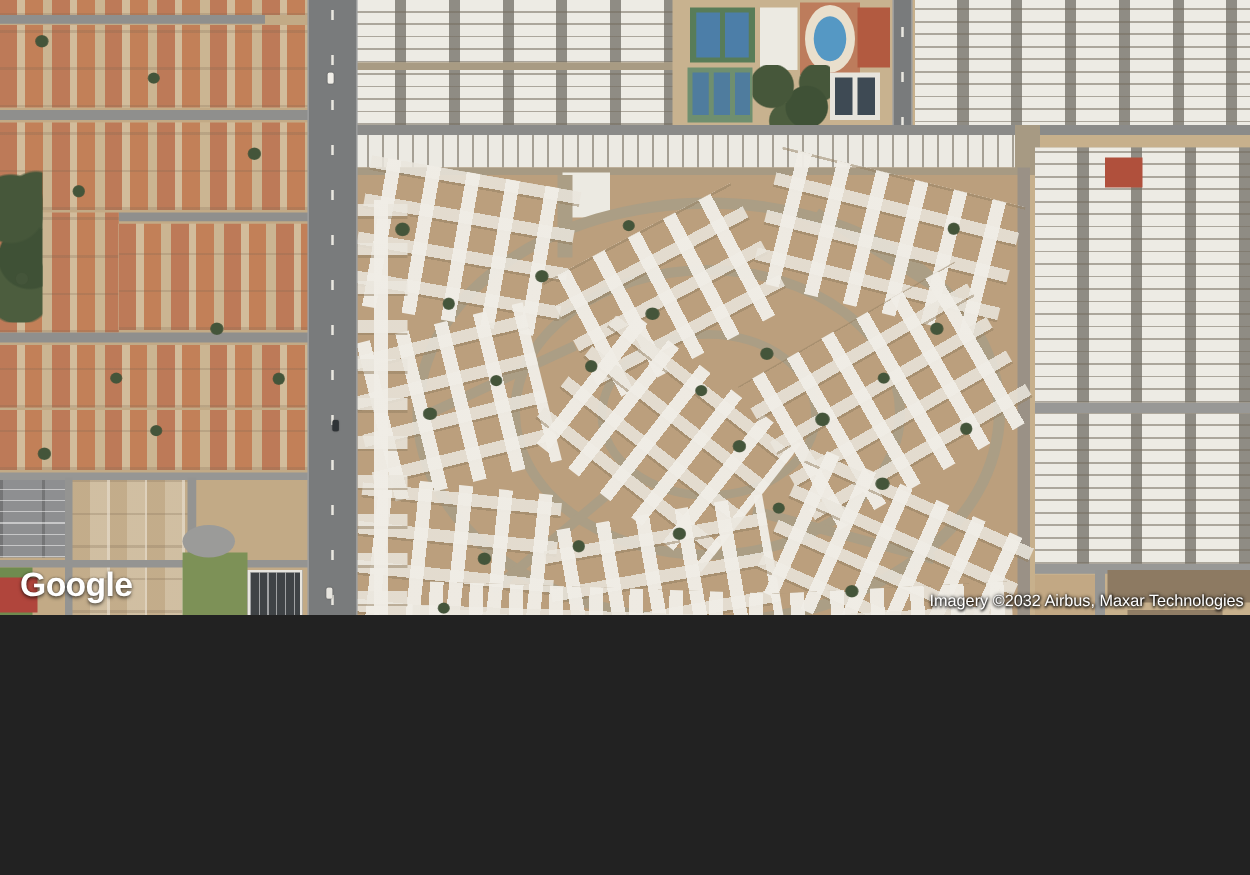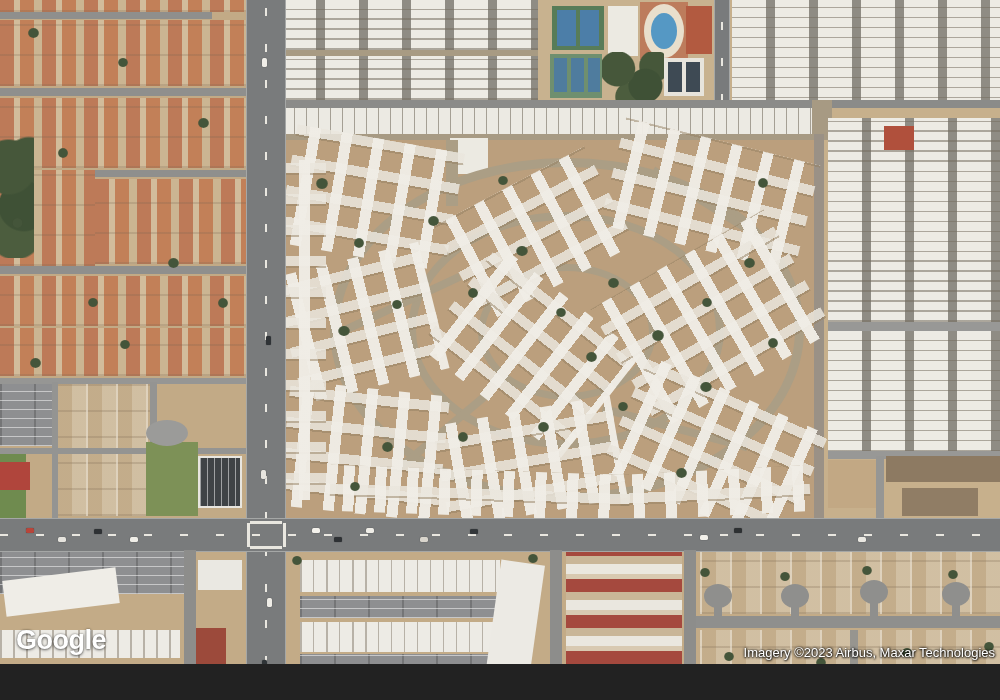--- a/index.html
+++ b/index.html
@@ -1,16 +1,16 @@
 <!DOCTYPE html>
 <html><head>
 <meta charset="utf-8">
 <style>
   html,body{margin:0;padding:0;background:#222;}
-  #viewport{position:relative;width:1000px;height:664px;overflow:hidden;
+  #viewport{position:relative;width:1000px;height:492px;overflow:hidden;
     font-family:"Liberation Sans",sans-serif;background:#c7b08c;}
   .f{position:absolute;}
   .f-ellipse{border-radius:50%;}
   .f-ring{border-style:solid;border-color:#ab9e85;border-radius:50%;background:transparent;}
   .f-houses{background-color:#c9af8a;background-image:
     repeating-linear-gradient(0deg, rgba(120,100,80,.22) 0 2px, transparent 2px 30px),
     repeating-linear-gradient(90deg, #bd7a58 0 14px, #d2bc9b 14px 20px, #c28058 20px 34px, #cbb592 34px 42px);}
   .f-parking{background-color:#8e8f91;background-image:
     repeating-linear-gradient(0deg, rgba(255,255,255,.5) 0 1px, transparent 1px 9px),
     repeating-linear-gradient(90deg, rgba(40,40,40,.25) 0 2px, transparent 2px 34px);}
@@ -230,14 +230,14 @@
       <div class="f f-tree" style="left: 780px; top: 572px; width: 10px; height: 9px; z-index: 172;"></div>
       <div class="f f-tree" style="left: 862px; top: 566px; width: 10px; height: 9px; z-index: 173;"></div>
       <div class="f f-tree" style="left: 948px; top: 570px; width: 10px; height: 9px; z-index: 174;"></div>
       <div class="f f-tree" style="left: 724px; top: 652px; width: 10px; height: 9px; z-index: 175;"></div>
       <div class="f f-tree" style="left: 816px; top: 658px; width: 10px; height: 9px; z-index: 176;"></div>
       <div class="f f-tree" style="left: 902px; top: 648px; width: 10px; height: 9px; z-index: 177;"></div>
       <div class="f f-tree" style="left: 984px; top: 642px; width: 10px; height: 9px; z-index: 178;"></div>
       <div class="f f-tree" style="left: 246px; top: 688px; width: 10px; height: 9px; z-index: 179;"></div>
     </div>
   <div id="google-logo">Google</div>
-  <div id="attribution">Imagery ©2023 Airbus, Maxar Technologies</div>
+  <div id="attribution">Imagery ©2032 Airbus, Maxar Technologies</div>
 </div>
 
 </body></html>

